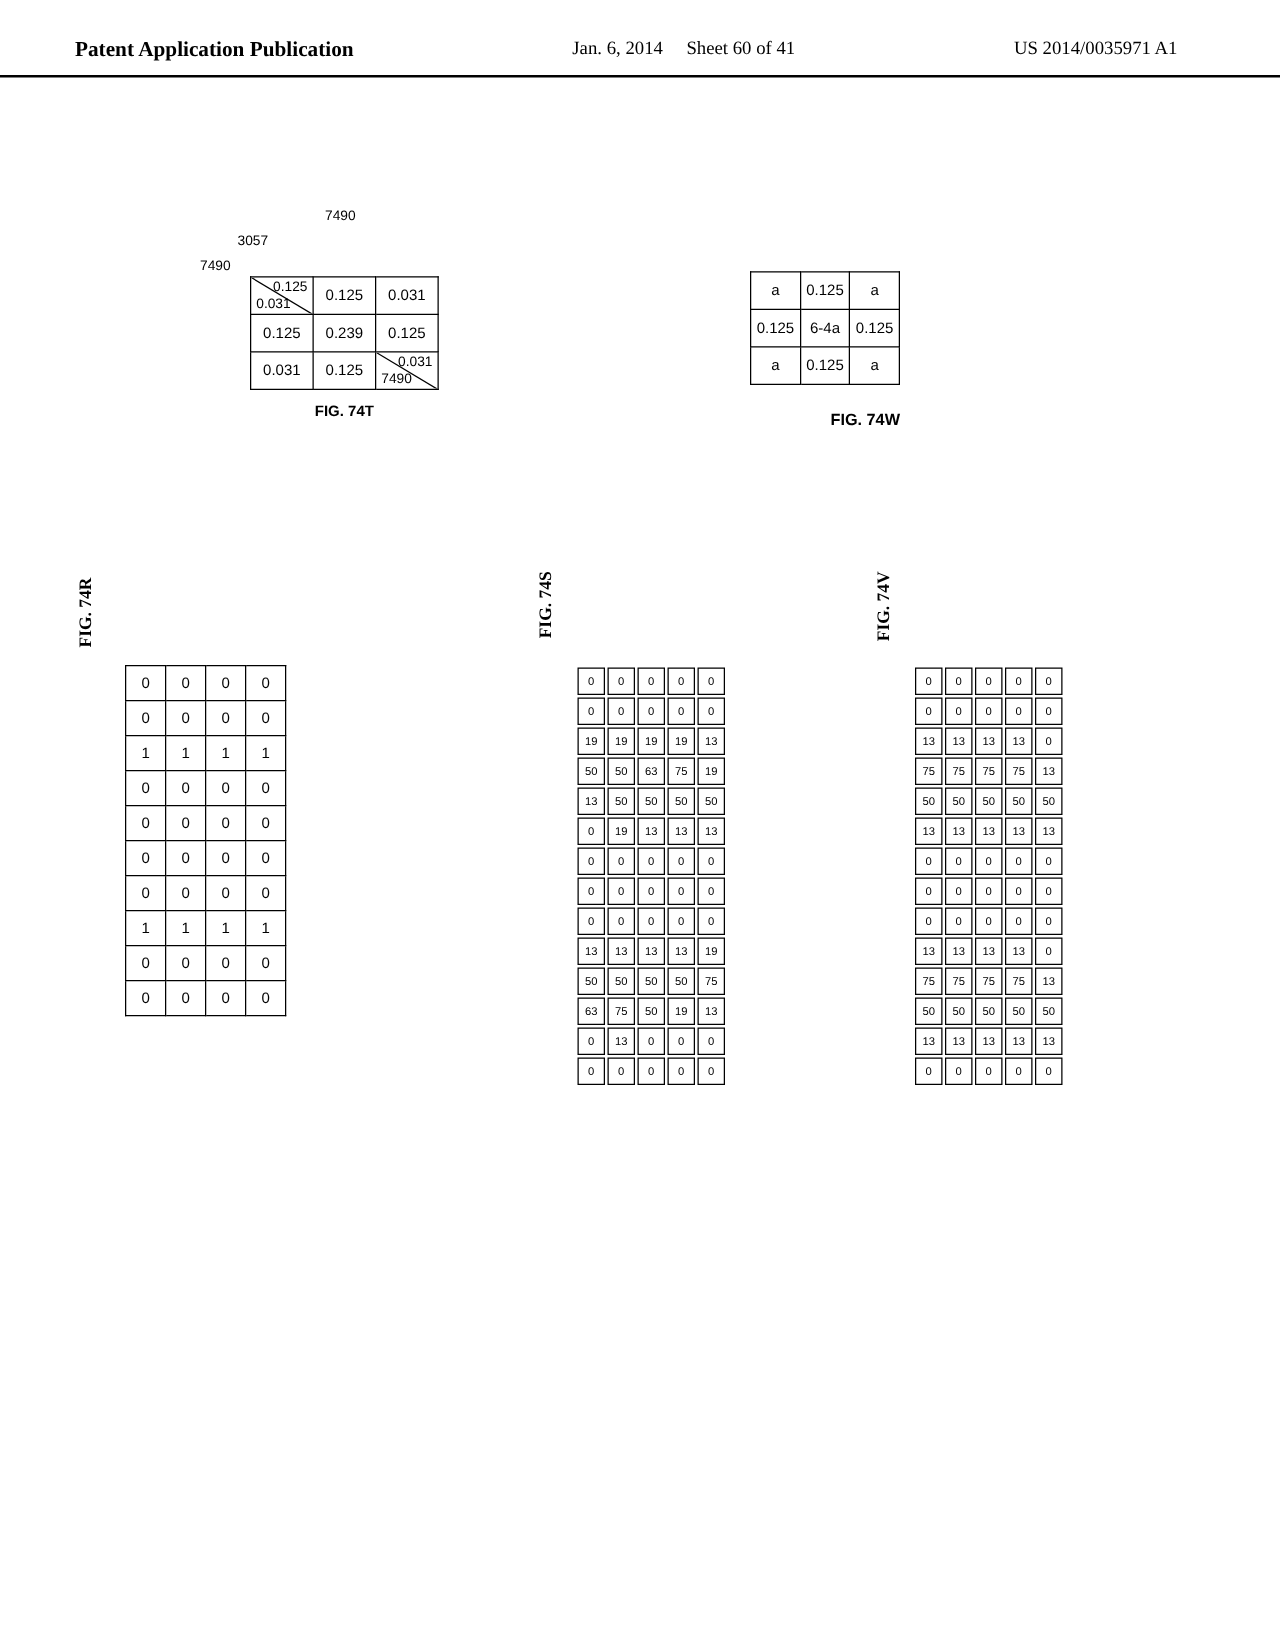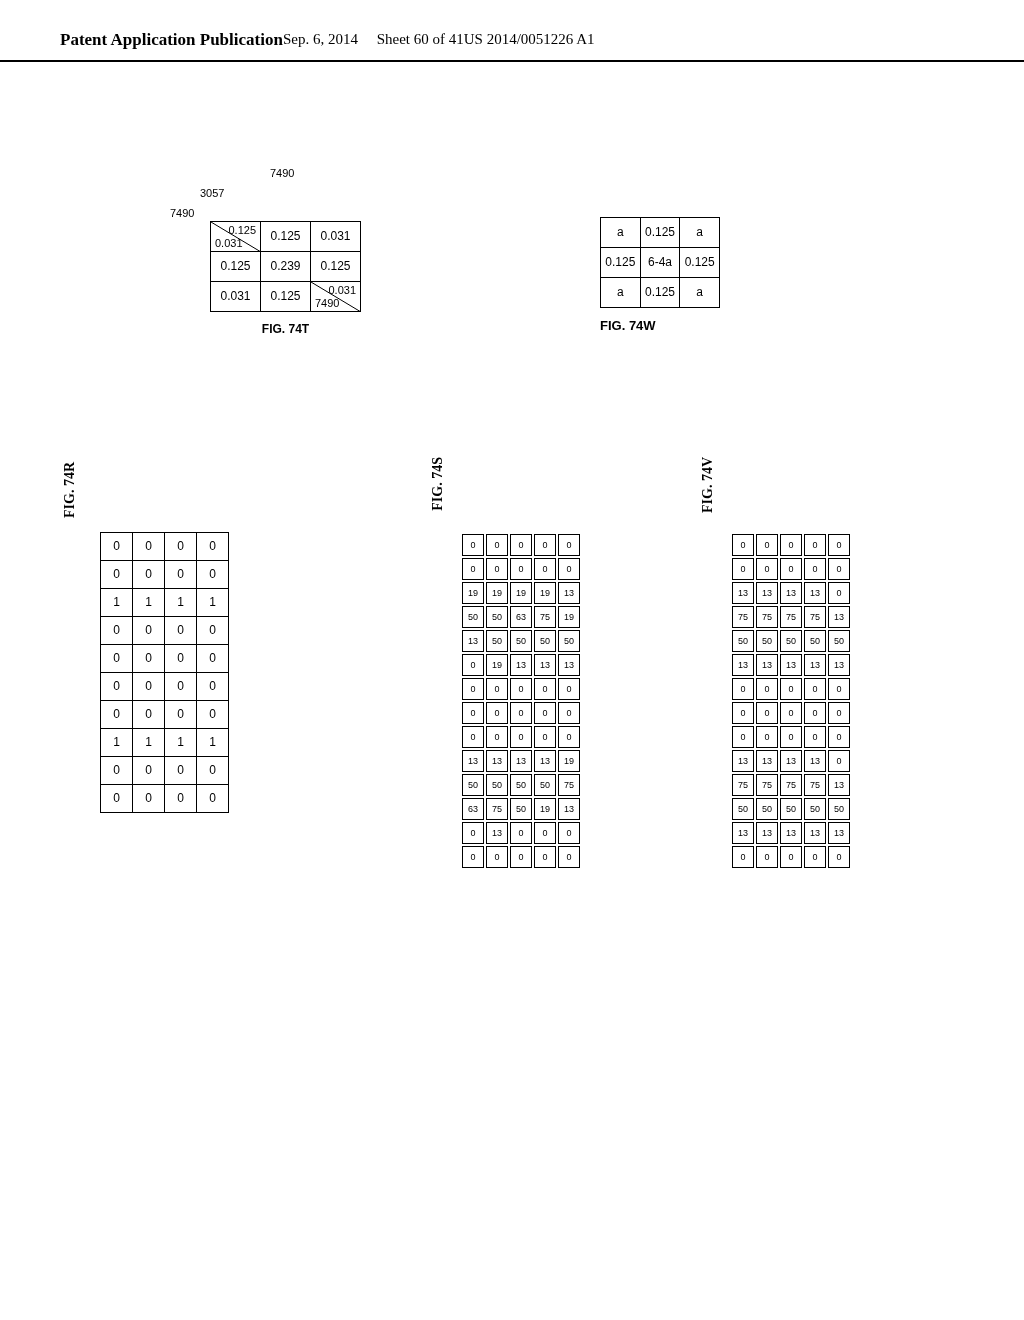--- a/index.html
+++ b/index.html
@@ -8,22 +8,23 @@
       height: 1320px;
       background: #fff;
       font-family: 'Times New Roman', Times, serif;
       position: relative;
       overflow: hidden;
     }
 
     
     .header {
       display: flex;
+      justify-content: space-between;
       align-items: flex-start;
-      padding: 28px 60px 0 60px;
+      padding: 28px 82px 0 60px;
       border-bottom: 2px solid #000;
       padding-bottom: 8px;
     }
     .header-left {
       font-size: 17px;
       font-weight: bold;
       line-height: 1.4;
     }
     .header-center {
       font-size: 15px;
@@ -59,21 +60,21 @@
       height: 28px;
       text-align: center;
       vertical-align: middle;
       font-size: 12px;
       font-family: Arial, sans-serif;
     }
 
     
     .fig74t-container {
       position: absolute;
-      left: 210px;
+      left: 200px;
       top: 155px;
     }
 
     
     .fig74w-container {
       position: absolute;
       left: 600px;
       top: 155px;
     }
 
@@ -153,24 +154,24 @@
       font-size: 9px;
       font-family: Arial, sans-serif;
     }
   </style>
 </head>
 <body>
 
 <div class="header">
   <div class="header-left">Patent Application Publication</div>
   <div class="header-center">
-    <span>Sep. 6, 2014</span>&nbsp;&nbsp;&nbsp;&nbsp;
+    <span>Jan. 6, 2014</span>&nbsp;&nbsp;&nbsp;&nbsp;
     <span>Sheet 60 of 41</span>
   </div>
-  <div class="header-right">US 2014/0051226 A1</div>
+  <div class="header-right">US 2014/0035971 A1</div>
 </div>
 
 <div class="content">
 
   <div class="fig74t-container">
 
     <div style="position:relative; margin-bottom: 4px;">
       <span style="position:absolute; left: 60px; top:-50px; font-size:11px; font-family:Arial,sans-serif;">7490</span>
       <span style="position:absolute; left:-10px; top:-30px; font-size:11px; font-family:Arial,sans-serif;">3057</span>
       <span style="position:absolute; left:-40px; top:-10px; font-size:11px; font-family:Arial,sans-serif;">7490</span>
@@ -224,21 +225,21 @@
           <td>6-4a</td>
           <td>0.125</td>
         </tr>
         <tr>
           <td>a</td>
           <td>0.125</td>
           <td>a</td>
         </tr>
       </tbody>
     </table>
-    <div style="margin-top:10px; font-size:13px; font-weight:bold; font-family:Arial,sans-serif; text-align:left;">FIG. 74W</div>
+    <div style="margin-top:20px; font-size:13px; font-weight:bold; font-family:Arial,sans-serif; text-align:right;">FIG. 74W</div>
   </div>
 
   <div style="position:absolute; left:62px; top:400px;">
     <div class="fig-label-v">FIG. 74R</div>
   </div>
 
   <div class="fig74r-container" style="top:470px; left:100px;">
     <table class="grid">
       <tbody id="fig74r-tbody">
       <tr>

